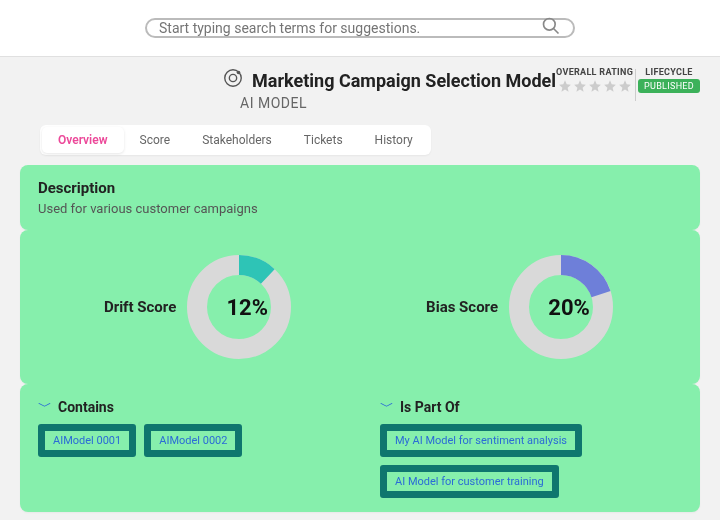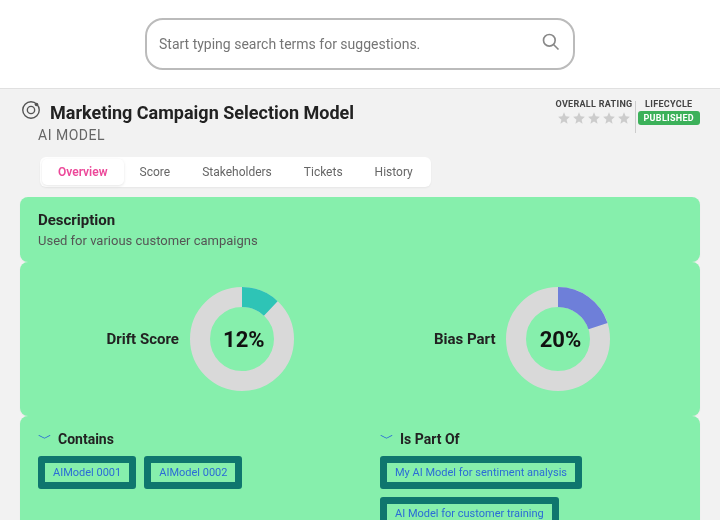--- a/index.html
+++ b/index.html
@@ -1,44 +1,44 @@
 <!DOCTYPE html>
 <html><head>
 <meta charset="utf-8">
 <style>
 *{box-sizing:border-box;margin:0;padding:0;font-family:-apple-system,BlinkMacSystemFont,"Segoe UI",Roboto,Arial,sans-serif}
 body{background:#f2f2f2;width:720px;height:520px;overflow:hidden}
 .search-bar{background:#fff;padding:18px 0;display:flex;justify-content:center;border-bottom:1px solid #e0e0e0}
-.search-box{width:430px;height:52px;border:2px solid #bbb;border-radius:18px;display:flex;align-items:center;padding:0 12px}
+.search-box{width:430px;height:20px;border:2px solid #bbb;border-radius:18px;display:flex;align-items:center;padding:0 12px}
 .search-box input{flex:1;border:none;outline:none;font-size:14px;color:#333;background:transparent}
 .search-icon svg{width:20px;height:20px;stroke:#888;fill:none;stroke-width:2}
-.header{padding:10px 20px 8px;display:flex;justify-content:space-between;align-items:flex-start}
+.header{padding:10px 20px 8px;display:flex;justify-content:flex-end;align-items:flex-start}
 .title-row{display:flex;align-items:center;gap:8px}
 .model-icon svg{width:22px;height:22px;stroke:#555;fill:none;stroke-width:1.5}
 .title{font-size:18px;font-weight:700;color:#222}
 .subtitle{font-size:14px;color:#666;letter-spacing:0.5px;margin-left:18px;margin-top:2px}
 .meta{display:flex;gap:2px;align-items:flex-start}
 .meta-col{display:flex;flex-direction:column;align-items:center;gap:2px}
 .meta-label{font-size:9px;font-weight:700;color:#444;letter-spacing:0.3px}
 .stars{display:flex;gap:1px}
 .star{width:14px;height:14px;fill:#ccc}
-.lifebadge{background:#3cb15a;color:#fff;font-size:9px;font-weight:700;padding:2px 6px;border-radius:3px;letter-spacing:0.3px}
+.lifebadge{background:#3cb15a;color:#fff;font-size:9px;font-weight:400;padding:2px 6px;border-radius:3px;letter-spacing:0.3px}
 .divider{width:1px;height:32px;background:#ccc;margin-top:2px}
 .tabs{display:inline-flex;background:#fff;border-radius:6px;margin:6px 20px 10px 40px;padding:2px;box-shadow:0 1px 2px rgba(0,0,0,0.05)}
 .tab{padding:6px 16px;font-size:12px;color:#666;border-radius:5px;cursor:pointer}
 .tab.active{background:#fff;color:#ec4899;font-weight:600;box-shadow:0 1px 3px rgba(0,0,0,0.1)}
 .card{background:#86efac;margin:0 20px 0;border-radius:8px;padding:14px 18px;box-shadow:0 1px 2px rgba(0,0,0,0.04)}
 .card-title{font-size:15px;font-weight:700;color:#222;margin-bottom:4px}
 .card-text{font-size:13px;color:#555}
 .scores{display:flex;justify-content:space-around;padding:8px 0}
 .score{display:flex;flex-direction:row;align-items:center;gap:8px}
 .score-title{font-size:15px;font-weight:700;color:#222}
 .donut{position:relative;width:110px;height:110px}
 .donut svg{transform:rotate(-90deg)}
-.donut-val{position:absolute;top:0;left:2px;width:100%;height:100%;display:flex;align-items:center;justify-content:center;font-size:22px;font-weight:700;color:#111}
+.donut-val{position:absolute;top:0;left:8px;width:100%;height:100%;display:flex;align-items:center;justify-content:center;font-size:22px;font-weight:700;color:#111}
 .rel-row{display:flex;gap:40px}
 .rel-col{flex:1}
 .rel-head{display:flex;align-items:center;gap:6px;margin-bottom:8px}
 .chev{color:#2b6bd6;font-size:14px}
 .rel-title{font-size:14px;font-weight:700;color:#222}
 .chips{display:flex;gap:8px;flex-wrap:wrap}
 .chip{border:7px solid #0f766e;color:#2b6bd6;font-size:11px;padding:3px 8px;border-radius:3px;cursor:pointer}
 </style>
 </head>
 <body>
@@ -119,21 +119,21 @@
       <div class="score-title">Drift Score</div>
       <div class="donut">
         <svg width="110" height="110" viewBox="0 0 110 110">
           <circle cx="55" cy="55" r="42" stroke="#d9d9d9" stroke-width="20" fill="none"></circle>
           <circle cx="55" cy="55" r="42" stroke="#2ec4b6" stroke-width="20" fill="none" stroke-dasharray="31.67 232.2" stroke-linecap="butt"></circle>
         </svg>
         <div class="donut-val">12%</div>
       </div>
     </div>
     <div class="score">
-      <div class="score-title">Bias Part</div>
+      <div class="score-title">Bias Score</div>
       <div class="donut">
         <svg width="110" height="110" viewBox="0 0 110 110">
           <circle cx="55" cy="55" r="42" stroke="#d9d9d9" stroke-width="20" fill="none"></circle>
           <circle cx="55" cy="55" r="42" stroke="#6e7fd9" stroke-width="20" fill="none" stroke-dasharray="52.78 211.09" stroke-linecap="butt"></circle>
         </svg>
         <div class="donut-val">20%</div>
       </div>
     </div>
   </div>
 </div>

